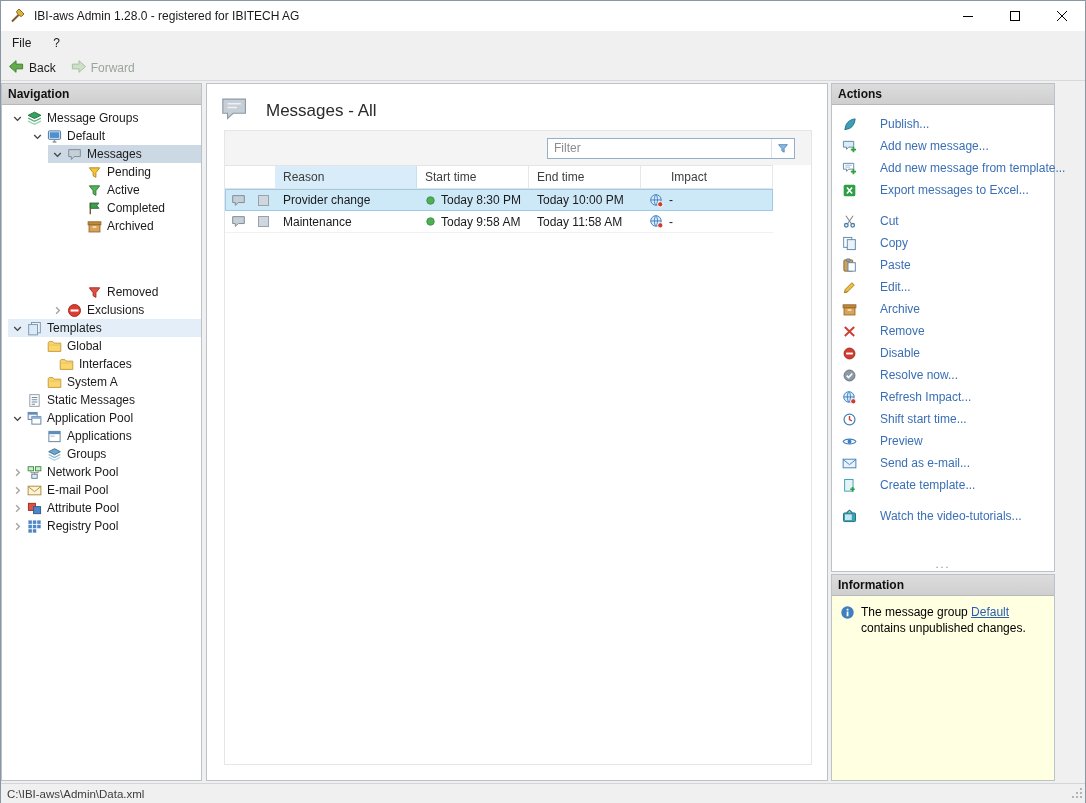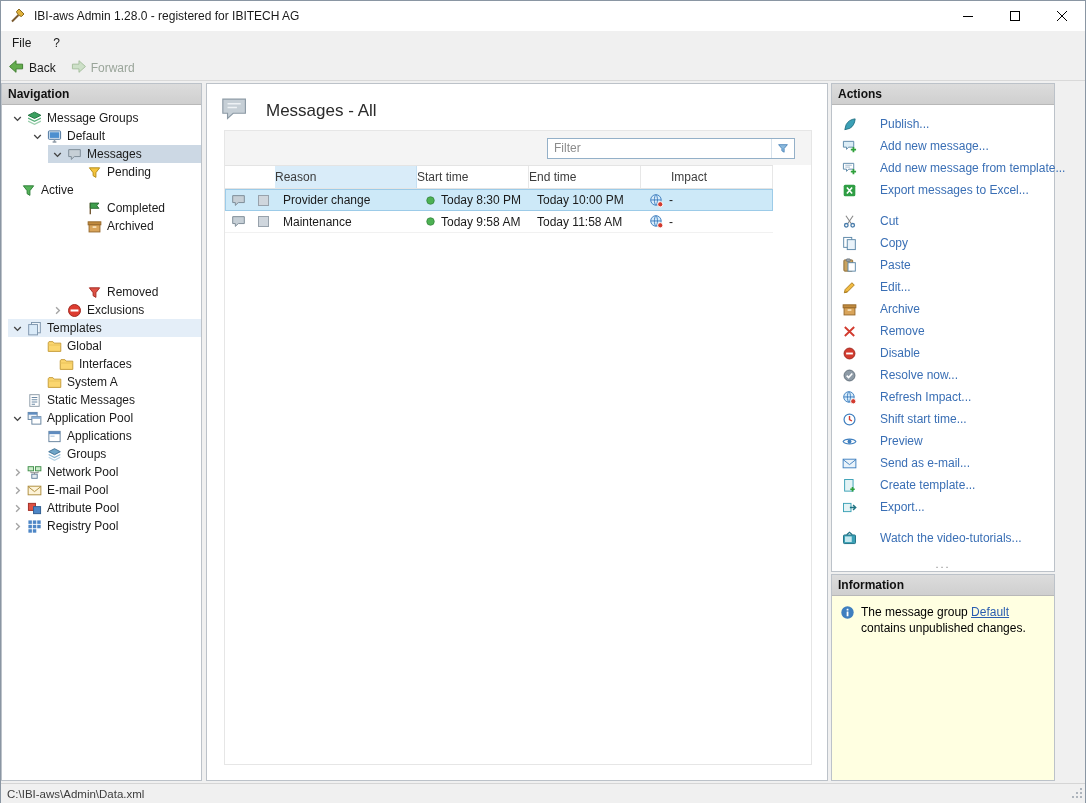--- a/index.html
+++ b/index.html
@@ -41,21 +41,21 @@
   .main-title .text{font-size:17px;color:#2b2b2b}
   .list-area{position:absolute;left:17px;right:15px;top:46px;bottom:15px;background:#fff;border:1px solid #e6e6e6}
   .filter-row{height:34px;background:#f4f4f4;display:flex;align-items:center;justify-content:flex-end;padding-right:16px}
   .filter-box{width:248px;height:21px;background:#fff;border:1px solid #94b0c8;display:flex;align-items:center}
   .filter-box input{flex:1;border:none;outline:none;font:12px "Liberation Sans",sans-serif;padding:0 6px;color:#333;background:transparent}
   .filter-box input::placeholder{color:#8c8c8c}
   .filter-funnel{width:23px;height:100%;display:flex;align-items:center;justify-content:center;border-left:1px solid #d7e2ec;cursor:pointer}
 
   .trow{display:grid;grid-template-columns:26px 24px 142px 112px 112px 132px;align-items:center;height:22px;width:548px}
   .thead{height:24px;border-top:1px solid #e4e4e4;border-bottom:1px solid #e4e4e4;background:#fff;color:#3c3c3c}
-  .th{font-size:12px;padding-left:0;height:100%;display:flex;align-items:center;border-right:1px solid #e7e7e7;cursor:pointer}
+  .th{font-size:12px;padding-left:8px;height:100%;display:flex;align-items:center;border-right:1px solid #e7e7e7;cursor:pointer}
   .th.blank{border-right:none}
   .th.sorted{background:#d9ecf9;border-right:1px solid #c5dff2}
   .th.impact{padding-left:30px}
   .td{font-size:12px;display:flex;align-items:center;height:100%;white-space:nowrap}
   .td.icon-c{justify-content:center}
   .td.pad{padding-left:8px}
   .td .lead-ic{margin:0 5px 0 8px;display:flex}
   .trow.selected{background:#cde9f8;outline:1px solid #9ccbe8;outline-offset:-1px}
   .trow.plain{border-bottom:1px solid #f1f1f1}
   .graybox{width:11px;height:11px;background:#cfd6dd;border:1px solid #98a2ac;display:inline-block}
@@ -185,21 +185,21 @@
           <div class="tree-inner">
             <span class="chev"></span>
             <span class="tree-icon">
               <svg viewBox="0 0 16 16" width="15" height="15">
                 <path d="M2.5 3h11L9.5 8.2v5l-3-1.8V8.2z" fill="#f5c43d" stroke="#b18a17"></path>
               </svg>
             </span>
             <span class="tree-label">Pending</span>
           </div>
         </div>
-        <div class="tree-row" style="">
+        <div class="tree-row" style="padding-left: 66px;">
           <div class="tree-inner">
             <span class="chev"></span>
             <span class="tree-icon">
               <svg viewBox="0 0 16 16" width="15" height="15">
                 <path d="M2.5 3h11L9.5 8.2v5l-3-1.8V8.2z" fill="#54b258" stroke="#2c7d36"></path>
               </svg>
             </span>
             <span class="tree-label">Active</span>
           </div>
         </div>
@@ -688,29 +688,20 @@
             </div>
             <div class="action-item">
               <span class="aicon">
                 <svg viewBox="0 0 16 16" width="15" height="15">
                   <rect x="2.8" y="1.6" width="9" height="12.4" fill="#e4f3f5" stroke="#39a0b5"></rect>
                   <path d="M11.2 9.6v4.8M8.8 12h4.8" stroke="#2ea03a" stroke-width="1.7"></path>
                 </svg>
               </span>
               <span class="label">Create template...</span>
             </div>
-            <div class="action-item">
-              <span class="aicon">
-                <svg viewBox="0 0 16 16" width="15" height="15">
-                  <rect x="1.6" y="3.6" width="8" height="8.8" fill="#e4f3f5" stroke="#39a0b5"></rect>
-                  <path d="M8.4 8h6M11.8 5.4L14.6 8l-2.8 2.6" fill="none" stroke="#217484" stroke-width="1.5"></path>
-                </svg>
-              </span>
-              <span class="label">Export...</span>
-            </div>
           </div>
           <div class="action-group">
             <div class="action-item">
               <span class="aicon">
                 <svg viewBox="0 0 16 16" width="15" height="15">
                   <rect x="1.6" y="4.2" width="12.8" height="9.2" rx="1" fill="#3ba0b6" stroke="#1e6f82"></rect>
                   <path d="M5 4L8 1.4 11 4" fill="none" stroke="#1e6f82" stroke-width="1.2"></path>
                   <rect x="3.2" y="5.8" width="7.2" height="6" fill="#c5e8ef"></rect>
                 </svg>
               </span>

